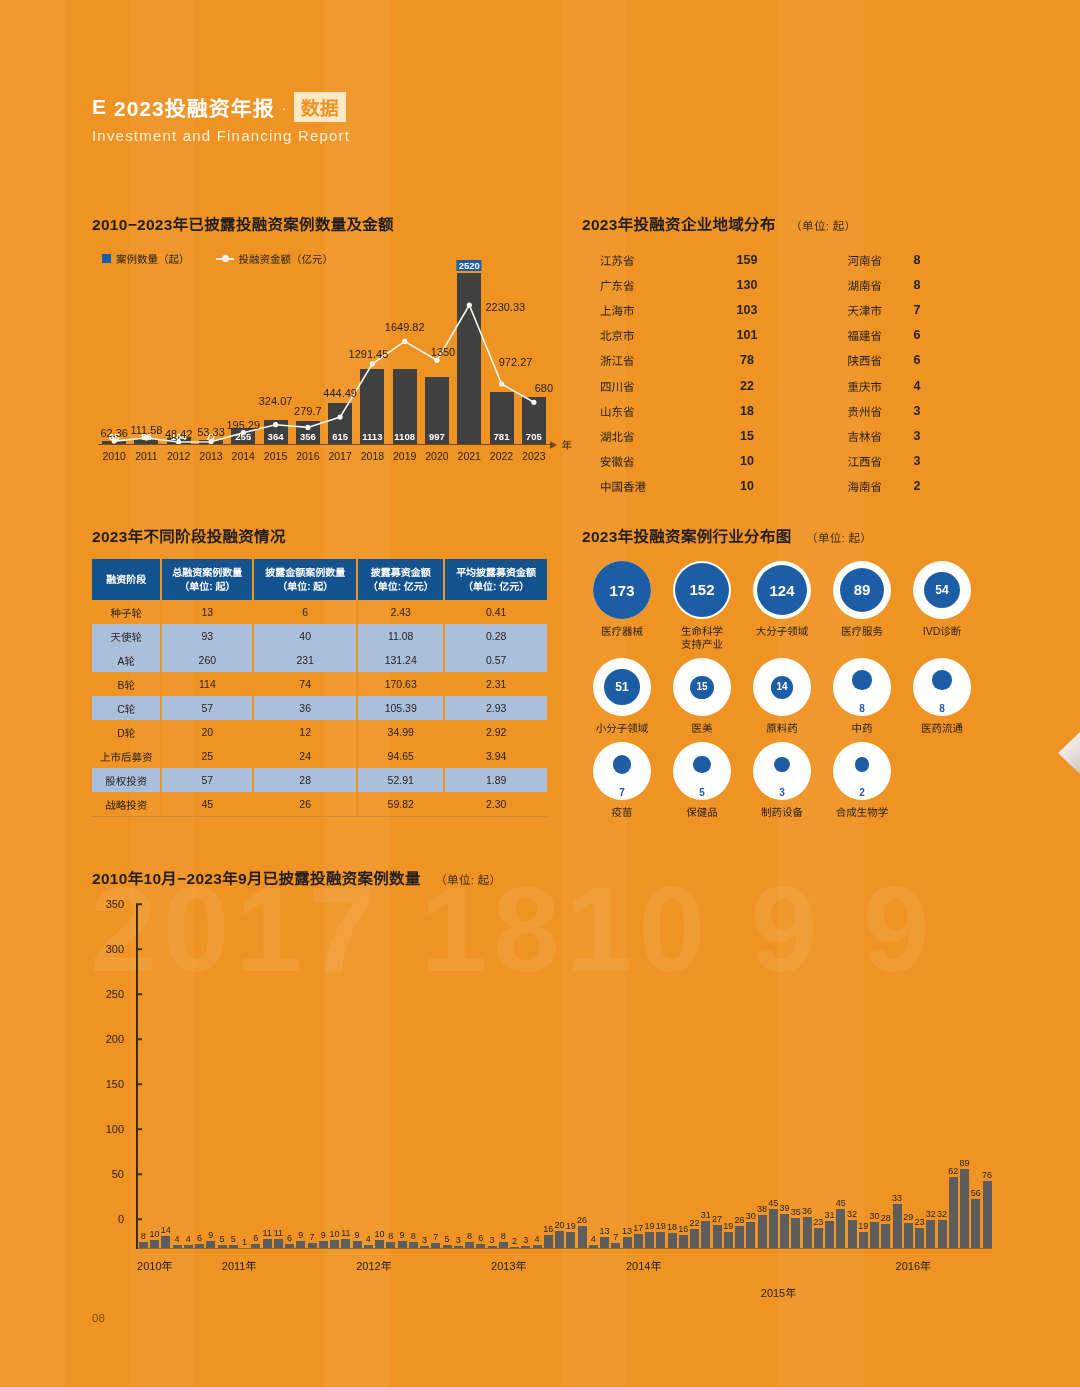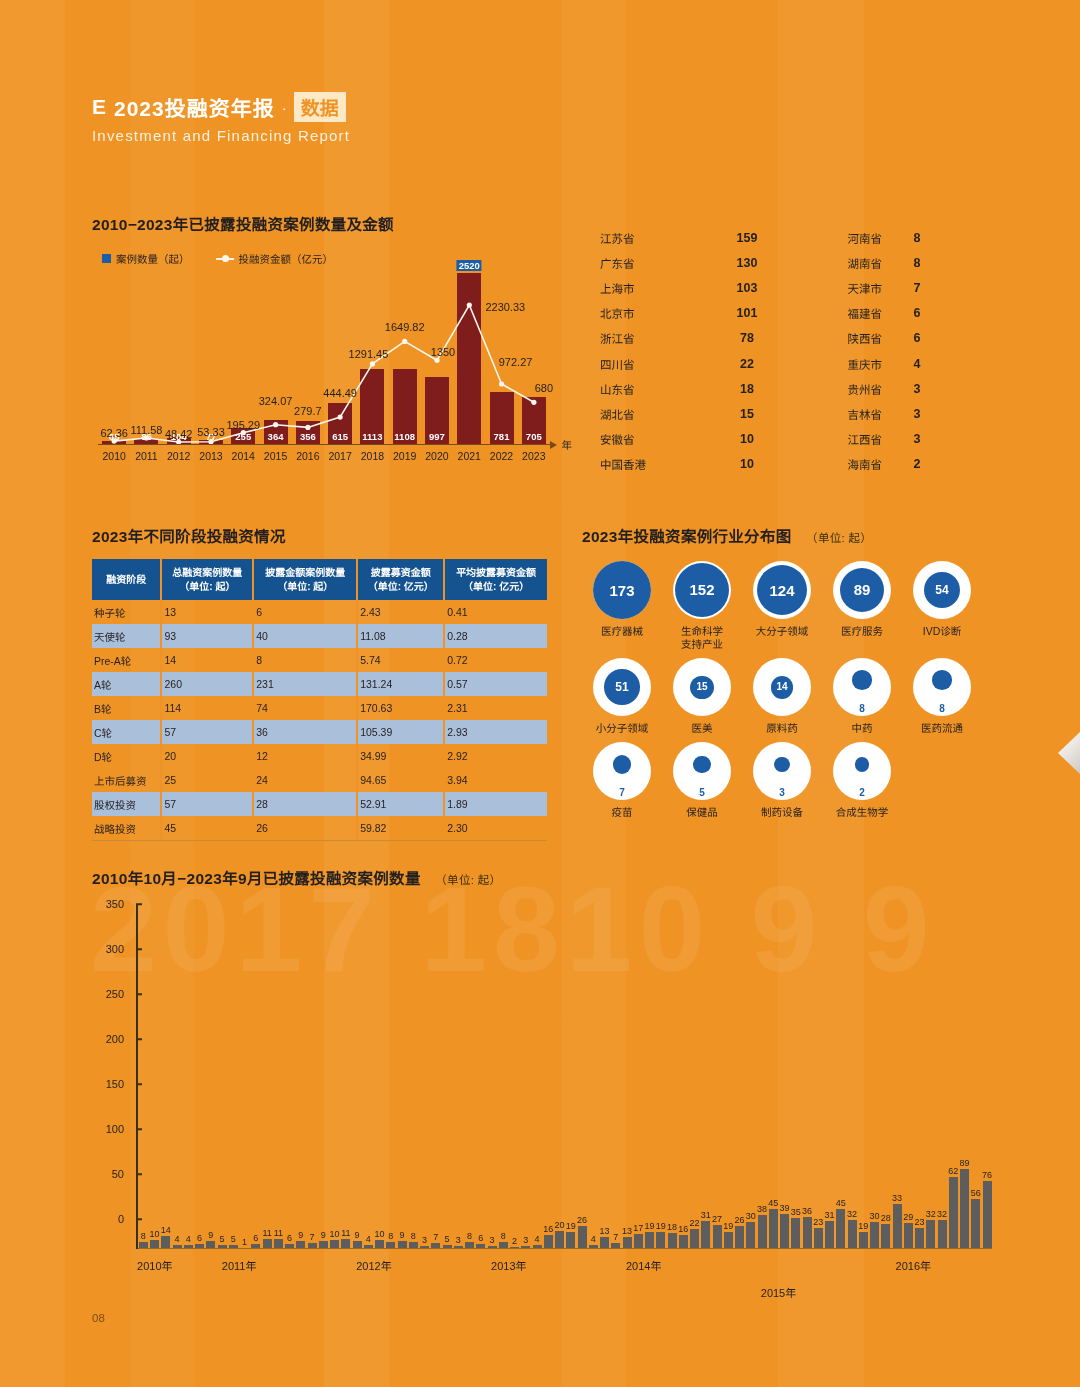--- a/index.html
+++ b/index.html
@@ -47,21 +47,21 @@
   .legend-item{display:flex;align-items:center;gap:5px;font-size:10.5px;color:#231f20;}
   .lg-sq{width:9px;height:9px;background:#1d5da6;display:inline-block;}
   .lg-line{width:18px;height:2px;background:#f7f2e8;position:relative;display:inline-block;}
   .lg-line::after{content:"";position:absolute;left:6px;top:-2.5px;width:7px;height:7px;
     border-radius:50%;background:#fbf7ef;}
 
   .c1-plot{position:relative;width:452px;height:190px;margin-top:6px;margin-left:6px;}
   .c1-bars{position:absolute;left:0;bottom:17px;width:452px;height:172px;
     display:flex;align-items:flex-end;}
   .c1-col{flex:1;display:flex;justify-content:center;align-items:flex-end;position:relative;height:100%;}
-  .c1-bar{width:24px;background:#7f1d1d;position:relative;}
+  .c1-bar{width:24px;background:#404040;position:relative;}
   .c1-bar-lbl{position:absolute;left:50%;transform:translateX(-50%);
     bottom:3px;font-size:9.5px;font-weight:bold;color:#ffffff;
     background:rgba(29,93,166,0.0);white-space:nowrap;}
   .c1-bar-lbl.top{bottom:auto;top:-13px;color:#ffffff;background:#1d5da6;padding:0 2px;}
   .c1-axis{position:absolute;left:0;bottom:17px;width:452px;height:1.5px;background:#7a4a10;}
   .c1-axis-arrow{position:absolute;right:-7px;bottom:13px;width:0;height:0;
     border-left:7px solid #7a4a10;border-top:4px solid transparent;border-bottom:4px solid transparent;}
   .c1-ylabel{position:absolute;right:-22px;bottom:10px;font-size:10.5px;color:#231f20;}
   .c1-xaxis{position:absolute;left:0;bottom:0;width:452px;display:flex;}
   .c1-xtick{flex:1;text-align:center;font-size:10.5px;color:#231f20;}
@@ -76,21 +76,21 @@
   .region-val{font-size:12.5px;font-weight:bold;color:#231f20;}
   .region-col.left .region-val{width:70px;text-align:center;}
   .region-col.right .region-name{width:100px;text-align:right;padding-left:0;}
   .region-col.right .region-val{width:70px;text-align:center;}
 
   
   table.stage{border-collapse:collapse;width:455px;margin-top:13px;font-size:10.5px;}
   table.stage th{background:#14538f;color:#ffffff;font-weight:bold;font-size:10px;
     padding:7px 2px;line-height:1.35;border-right:2px solid #ef9424;text-align:center;}
   table.stage th:last-child{border-right:none;}
-  table.stage td{text-align:left;padding:4.5px 2px;color:#231f20;font-size:10.5px;
+  table.stage td{text-align:center;padding:4.5px 2px;color:#231f20;font-size:10.5px;
     border-right:2px solid #ef9424;}
   table.stage td:last-child{border-right:none;}
   table.stage tr.alt td{background:#aabfd9;}
   table.stage tr.reg td{background:transparent;}
   .stage-wrap{border-bottom:1.5px solid #c98b38;width:455px;}
 
   
   .ind-grid{margin-top:15px;display:flex;flex-wrap:wrap;width:400px;}
   .ind-cell{width:80px;display:flex;flex-direction:column;align-items:center;margin-bottom:7px;}
   .ind-ring{width:58px;height:58px;border-radius:50%;background:#ffffff;
@@ -275,20 +275,24 @@
         <div class="c1-xtick">2019</div>
         <div class="c1-xtick">2020</div>
         <div class="c1-xtick">2021</div>
         <div class="c1-xtick">2022</div>
         <div class="c1-xtick">2023</div>
       </div>
   </div>
 </div>
 
 <div class="panel" id="p-region">
+  <div class="sec-title">
+    <span>2023年投融资企业地域分布</span>
+    <span class="sec-unit">（单位: 起）</span>
+  </div>
   <div class="region-grid">
     <div class="region-col left" id="region-left">
         <div class="region-row">
           <div class="region-name">江苏省</div>
           <div class="region-val">159</div>
         </div>
         <div class="region-row">
           <div class="region-name">广东省</div>
           <div class="region-val">130</div>
         </div>
@@ -390,27 +394,20 @@
             <td>6</td>
             <td>2.43</td>
             <td>0.41</td>
           </tr>
           <tr class="alt">
             <td>天使轮</td>
             <td>93</td>
             <td>40</td>
             <td>11.08</td>
             <td>0.28</td>
-          </tr>
-          <tr class="reg">
-            <td>Pre-A轮</td>
-            <td>14</td>
-            <td>8</td>
-            <td>5.74</td>
-            <td>0.72</td>
           </tr>
           <tr class="alt">
             <td>A轮</td>
             <td>260</td>
             <td>231</td>
             <td>131.24</td>
             <td>0.57</td>
           </tr>
           <tr class="reg">
             <td>B轮</td>

